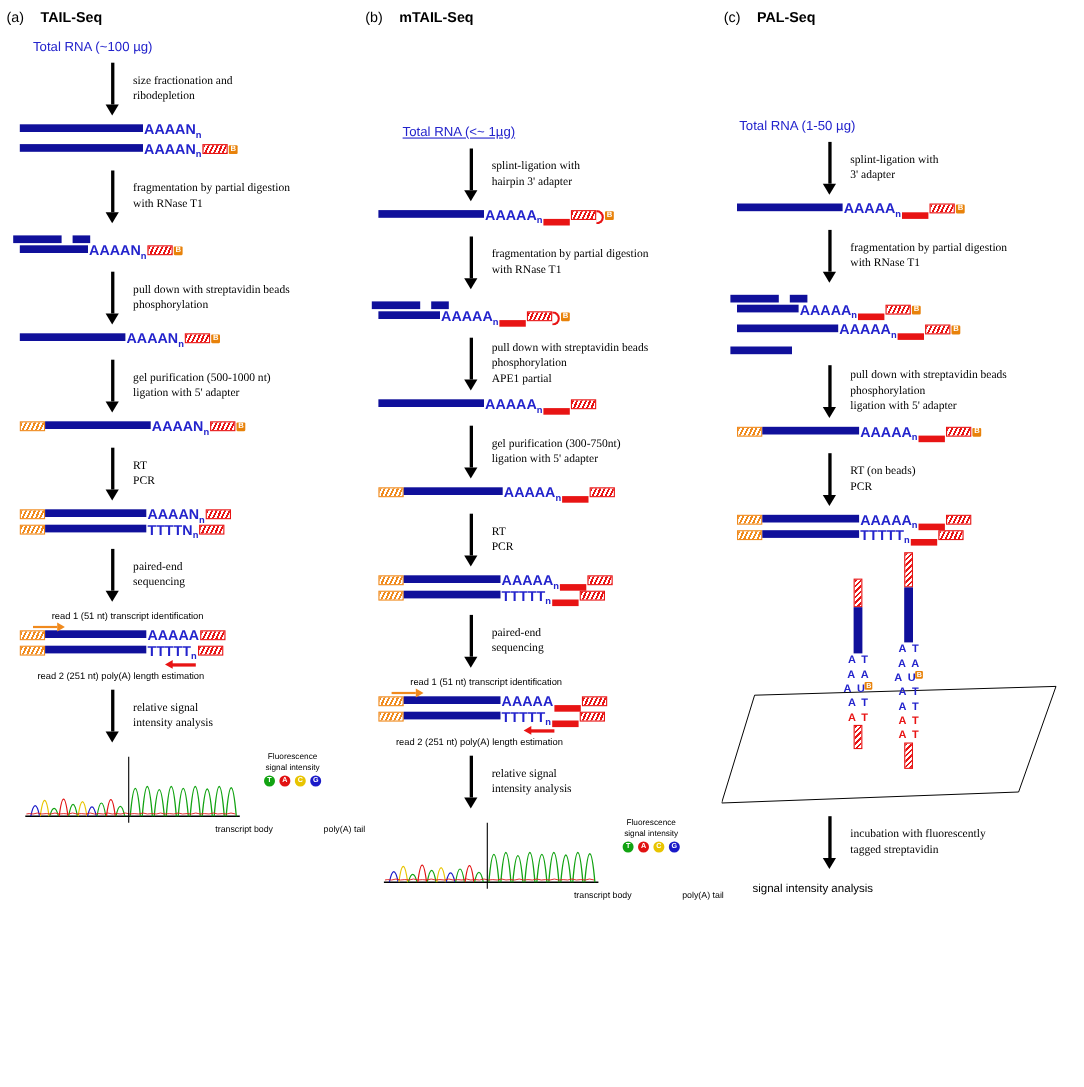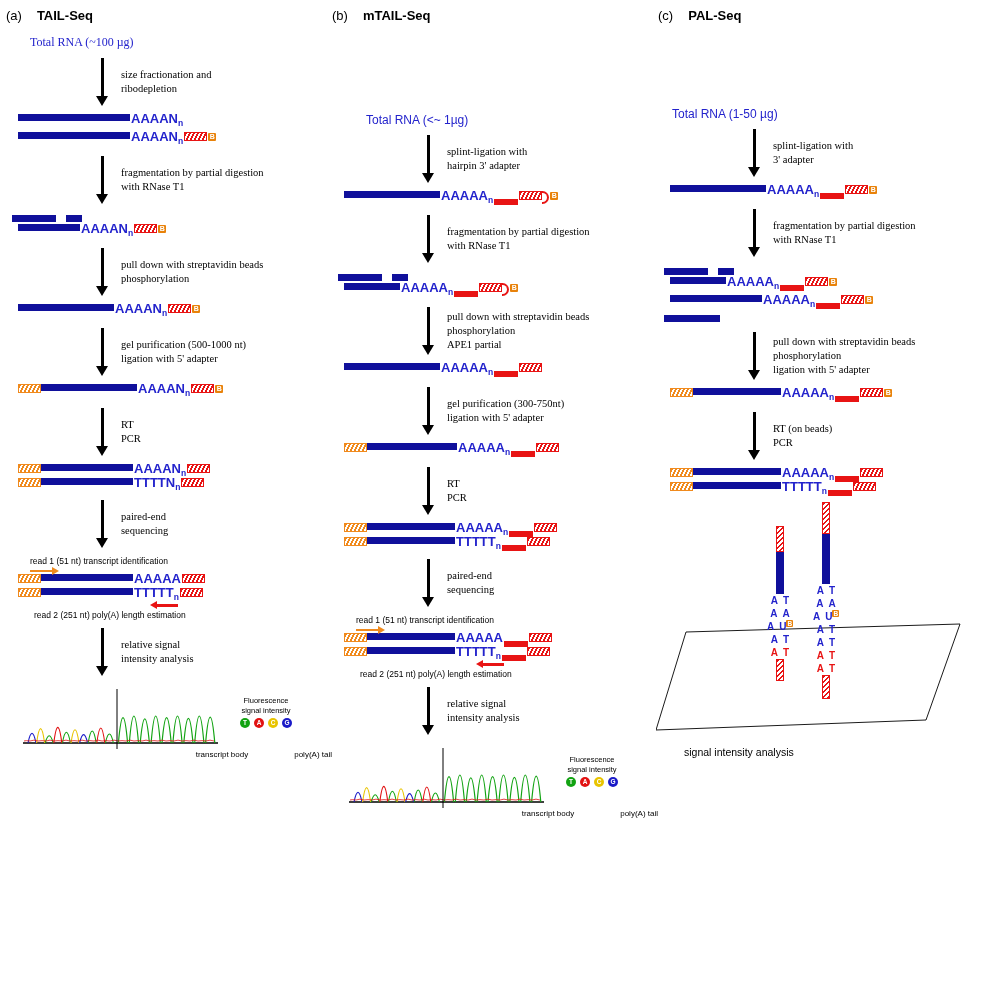--- a/index.html
+++ b/index.html
@@ -25,31 +25,31 @@
   .tail{color:#2323cc;font-weight:bold;font-size:13px;line-height:10px;margin:0 1px;white-space:nowrap;flex:0 0 auto;}
   .tail sub{font-size:8.5px;vertical-align:-3px;}
   .hatch{width:23px;height:9px;flex:0 0 auto;}
   .hatch.red{background:repeating-linear-gradient(115deg,#e81414 0px,#e81414 1.7px,#fff 1.7px,#fff 3.6px);border:1px solid #e81414;}
   .hatch.orange{background:repeating-linear-gradient(115deg,#f08a1d 0px,#f08a1d 1.7px,#fff 1.7px,#fff 3.6px);border:1px solid #f08a1d;}
   .splint{width:24px;height:6px;background:#e81414;flex:0 0 auto;margin:8px 1px 0 0;}
   .loop{width:7px;height:13px;border:2.5px solid #e81414;border-left:none;border-radius:0 9px 9px 0;flex:0 0 auto;}
   .bdot{font-size:7px;font-weight:bold;color:#fff;background:#e8820a;padding:0 1.5px;line-height:8px;border-radius:1px;align-self:flex-start;margin:1px 0 0 1px;flex:0 0 auto;}
   .readpair{margin:6px 0 2px 10px;}
   .rp-caption{font-size:8.5px;white-space:nowrap;}
-  .rp-caption.top{margin-left:14px;}
+  .rp-caption.top{margin-left:31px;}
   .rp-caption.bottom{margin-left:18px;}
   .h-arrow{display:block;position:relative;width:22px;height:2.4px;}
   .h-arrow.right{background:#f08a1d;margin:4px 0 2px 14px;}
   .h-arrow.right::after{content:"";position:absolute;right:-6.5px;top:-3px;width:0;height:0;border-left:7px solid #f08a1d;border-top:4.3px solid transparent;border-bottom:4.3px solid transparent;}
   .h-arrow.left{background:#e81414;margin:2px 0 3px 140px;}
   .h-arrow.left::after{content:"";position:absolute;left:-6.5px;top:-3px;width:0;height:0;border-right:7px solid #e81414;border-top:4.3px solid transparent;border-bottom:4.3px solid transparent;}
   .readpair .mol-block{margin-left:2px;}
   .chromo{margin:8px 0 0 14px;}
   .chromo-top{display:flex;align-items:flex-start;}
-  .legend{width:84px;font-size:7.5px;text-align:center;line-height:1.3;margin-top:12px;}
+  .legend{width:84px;font-size:7.5px;text-align:center;line-height:1.3;}
   .legend-dots{display:flex;justify-content:center;gap:4px;margin-top:3px;}
   .dot{width:10px;height:10px;border-radius:50%;color:#fff;font-size:6.5px;font-weight:bold;line-height:10px;text-align:center;}
   .chromo-labels{display:flex;font-size:8px;justify-content:flex-end;}
   .cl1{margin-left:30px;}
   .cl2{margin-left:46px;}
   .flowcell{position:relative;width:312px;height:232px;margin:6px 0 0 -2px;}
   .fc-plane{position:absolute;left:0;top:118px;}
   .fc-strand{position:absolute;display:flex;flex-direction:column;align-items:center;width:24px;}
   .vhatch{width:8px;background:repeating-linear-gradient(135deg,#e81414 0px,#e81414 1.7px,#fff 1.7px,#fff 3.6px);border:1px solid #e81414;flex:0 0 auto;}
   .vbar{width:8px;background:#10109b;flex:0 0 auto;}
@@ -62,21 +62,21 @@
 
 <div id="page">
   <div class="columns">
 
     <div class="panel">
       <div class="panel-header">
         <span class="panel-tag">(a)</span>
         <span class="panel-title">TAIL-Seq</span>
       </div>
       <div class="steps">
-          <div class="rna-label" style="margin-left: 24px; font-family: Liberation Serif, serif;">Total RNA (~100 µg)</div>
+          <div class="rna-label" style="margin-left: 24px;">Total RNA (~100 µg)</div>
           <div class="arrow-step">
             <div class="v-arrow">
               <div class="v-line"></div>
               <div class="v-head"></div>
             </div>
             <div class="arrow-lines">
               <div class="arrow-line">size fractionation and</div>
               <div class="arrow-line">ribodepletion</div>
             </div>
           </div>
@@ -263,21 +263,21 @@
         </div>
     </div>
 
     <div class="panel">
       <div class="panel-header">
         <span class="panel-tag">(b)</span>
         <span class="panel-title">mTAIL-Seq</span>
       </div>
       <div class="steps">
           <div class="spacer" style="height: 78px;"></div>
-          <div class="rna-label" style="margin-left: 34px;">Total RNA (&lt;~ 1µg)</div>
+          <div class="rna-label" style="margin-left: 34px; text-decoration: underline;">Total RNA (&lt;~ 1µg)</div>
           <div class="arrow-step">
             <div class="v-arrow">
               <div class="v-line"></div>
               <div class="v-head"></div>
             </div>
             <div class="arrow-lines">
               <div class="arrow-line">splint-ligation with</div>
               <div class="arrow-line">hairpin 3' adapter</div>
             </div>
           </div>
@@ -632,18 +632,28 @@
                 <span class="fc-base">A</span>
                 <span class="fc-base">T</span>
               </span>
               <span class="fc-pair red">
                 <span class="fc-base">A</span>
                 <span class="fc-base">T</span>
               </span>
               <span class="vhatch" style="height: 24px;"></span>
             </div>
           </div>
+          <div class="arrow-step">
+            <div class="v-arrow">
+              <div class="v-line"></div>
+              <div class="v-head"></div>
+            </div>
+            <div class="arrow-lines">
+              <div class="arrow-line">incubation with fluorescently</div>
+              <div class="arrow-line">tagged streptavidin</div>
+            </div>
+          </div>
           <div class="plain-label">signal intensity analysis</div>
         </div>
     </div>
 
   </div>
 </div>
 
 </body></html>

